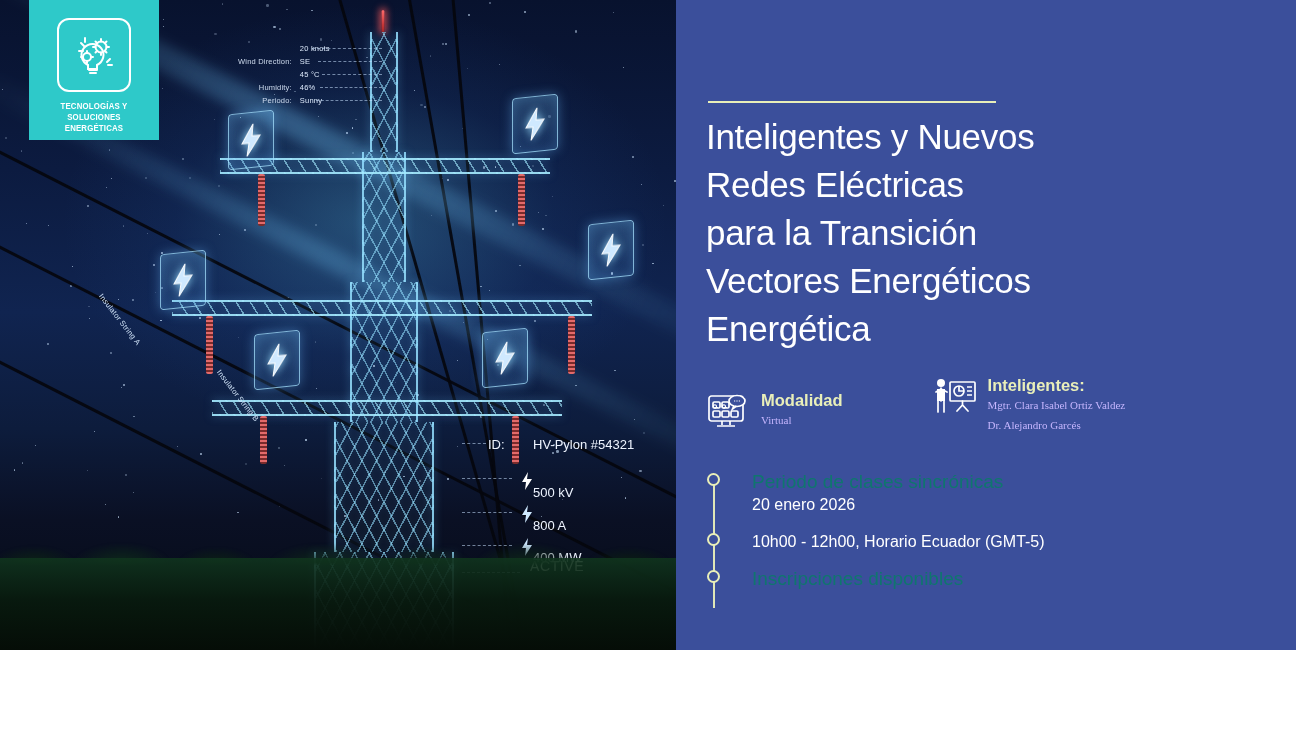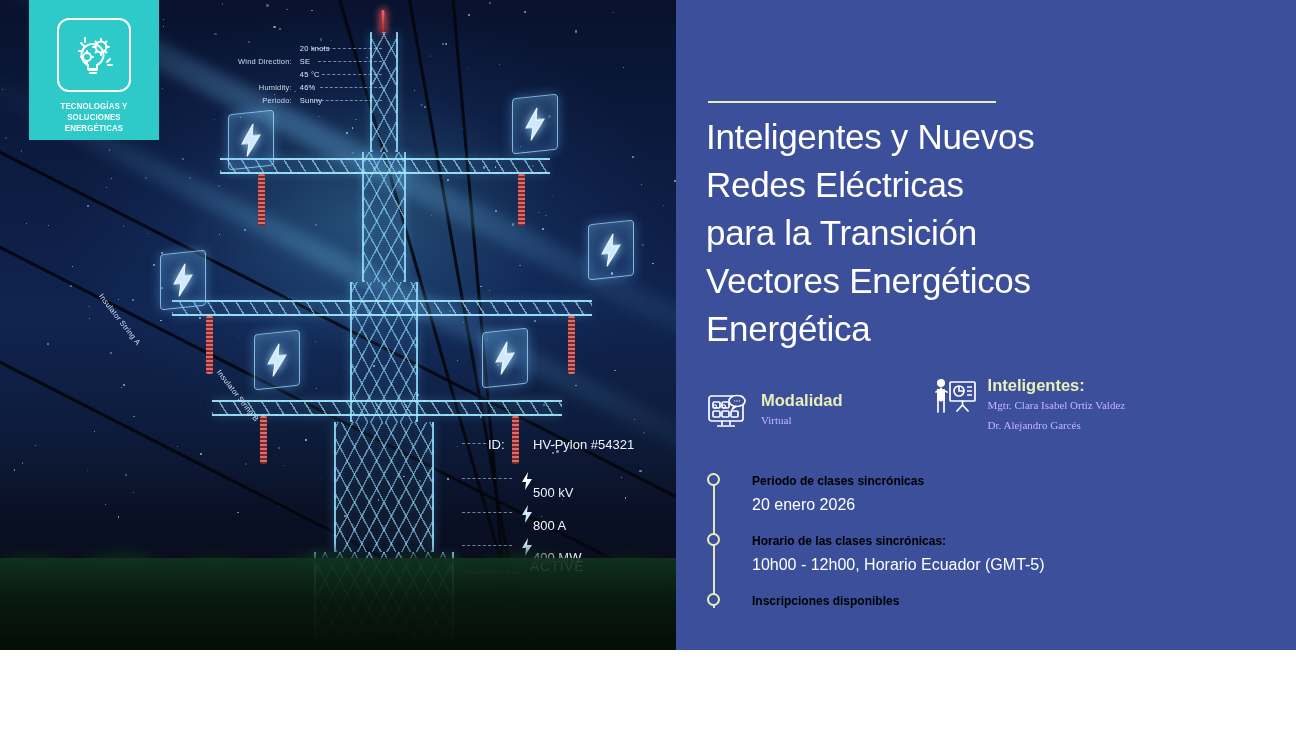--- a/index.html
+++ b/index.html
@@ -147,21 +147,21 @@
   
   .timeline { position:absolute; left:707px; top:470px; width:560px; }
   .tl-rail {
     position:absolute; left:6px; top:10px; width:2px; height:128px; background:#e9efb9; opacity:.95;
   }
   .tl-item { position:relative; padding-left:45px; margin-bottom:14px; }
   .tl-dot {
     position:absolute; left:0; top:3px; width:13px; height:13px;
     border:2px solid #e9efb9; border-radius:50%; background:#3b4f9b;
   }
-  .tl-head { color:#000000; font-size:12px; font-weight:bold; line-height:23px; }
+  .tl-head { color:#0f766e; font-size:19px; font-weight:normal; line-height:23px; }
   .tl-body { color:#ffffff; font-size:16px; line-height:23px; }
 
   
   .footer {
     position:absolute; left:0; top:650px; width:1296px; height:79px;
     background:#ffffff; display:flex; align-items:center;
   }
 </style>
 </head>
 <body>
@@ -547,21 +547,20 @@
     <div class="tl-rail"></div>
 
     <div class="tl-item">
       <div class="tl-dot"></div>
       <div class="tl-head">Periodo de clases sincrónicas</div>
       <div class="tl-body">20 enero 2026</div>
     </div>
 
     <div class="tl-item">
       <div class="tl-dot"></div>
-      <div class="tl-head">Horario de las clases sincrónicas:</div>
       <div class="tl-body">10h00 - 12h00, Horario Ecuador  (GMT-5)</div>
     </div>
 
     <div class="tl-item">
       <div class="tl-dot"></div>
       <div class="tl-head">Inscripciones disponibles</div>
     </div>
   </div>
 
   <div class="footer">

